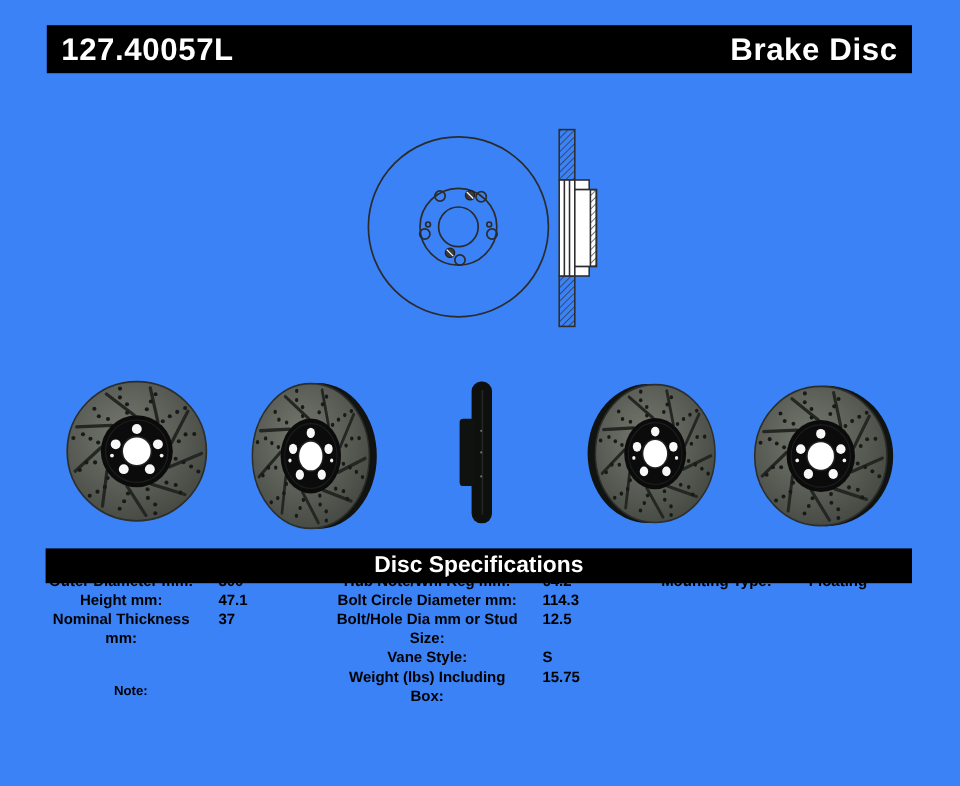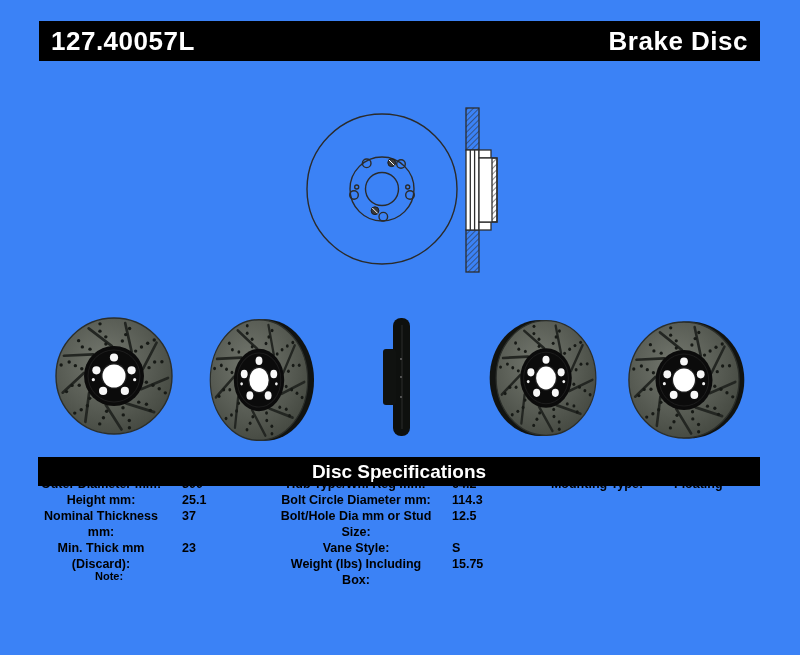--- a/index.html
+++ b/index.html
@@ -208,37 +208,33 @@
     <div class="spec-col left">
 
         <div class="spec-row">
           <span class="lbl">Outer Diameter mm:</span>
           <span class="val">300</span>
         </div>
 
 
         <div class="spec-row">
           <span class="lbl">Height mm:</span>
-          <span class="val">25.1</span>
+          <span class="val">47.1</span>
         </div>
 
         <div class="spec-row">
           <span class="lbl">Nominal Thickness mm:</span>
           <span class="val">37</span>
         </div>
 
-        <div class="spec-row">
-          <span class="lbl">Min. Thick mm (Discard):</span>
-          <span class="val">23</span>
-        </div>
       </div>
     <div class="spec-col center">
 
         <div class="spec-row">
-          <span class="lbl">Hub Type/Whl Reg mm:</span>
+          <span class="lbl">Hub Note/Whl Reg mm:</span>
           <span class="val">64.2</span>
         </div>
 
 
         <div class="spec-row">
           <span class="lbl">Bolt Circle Diameter mm:</span>
           <span class="val">114.3</span>
         </div>
 
         <div class="spec-row">

